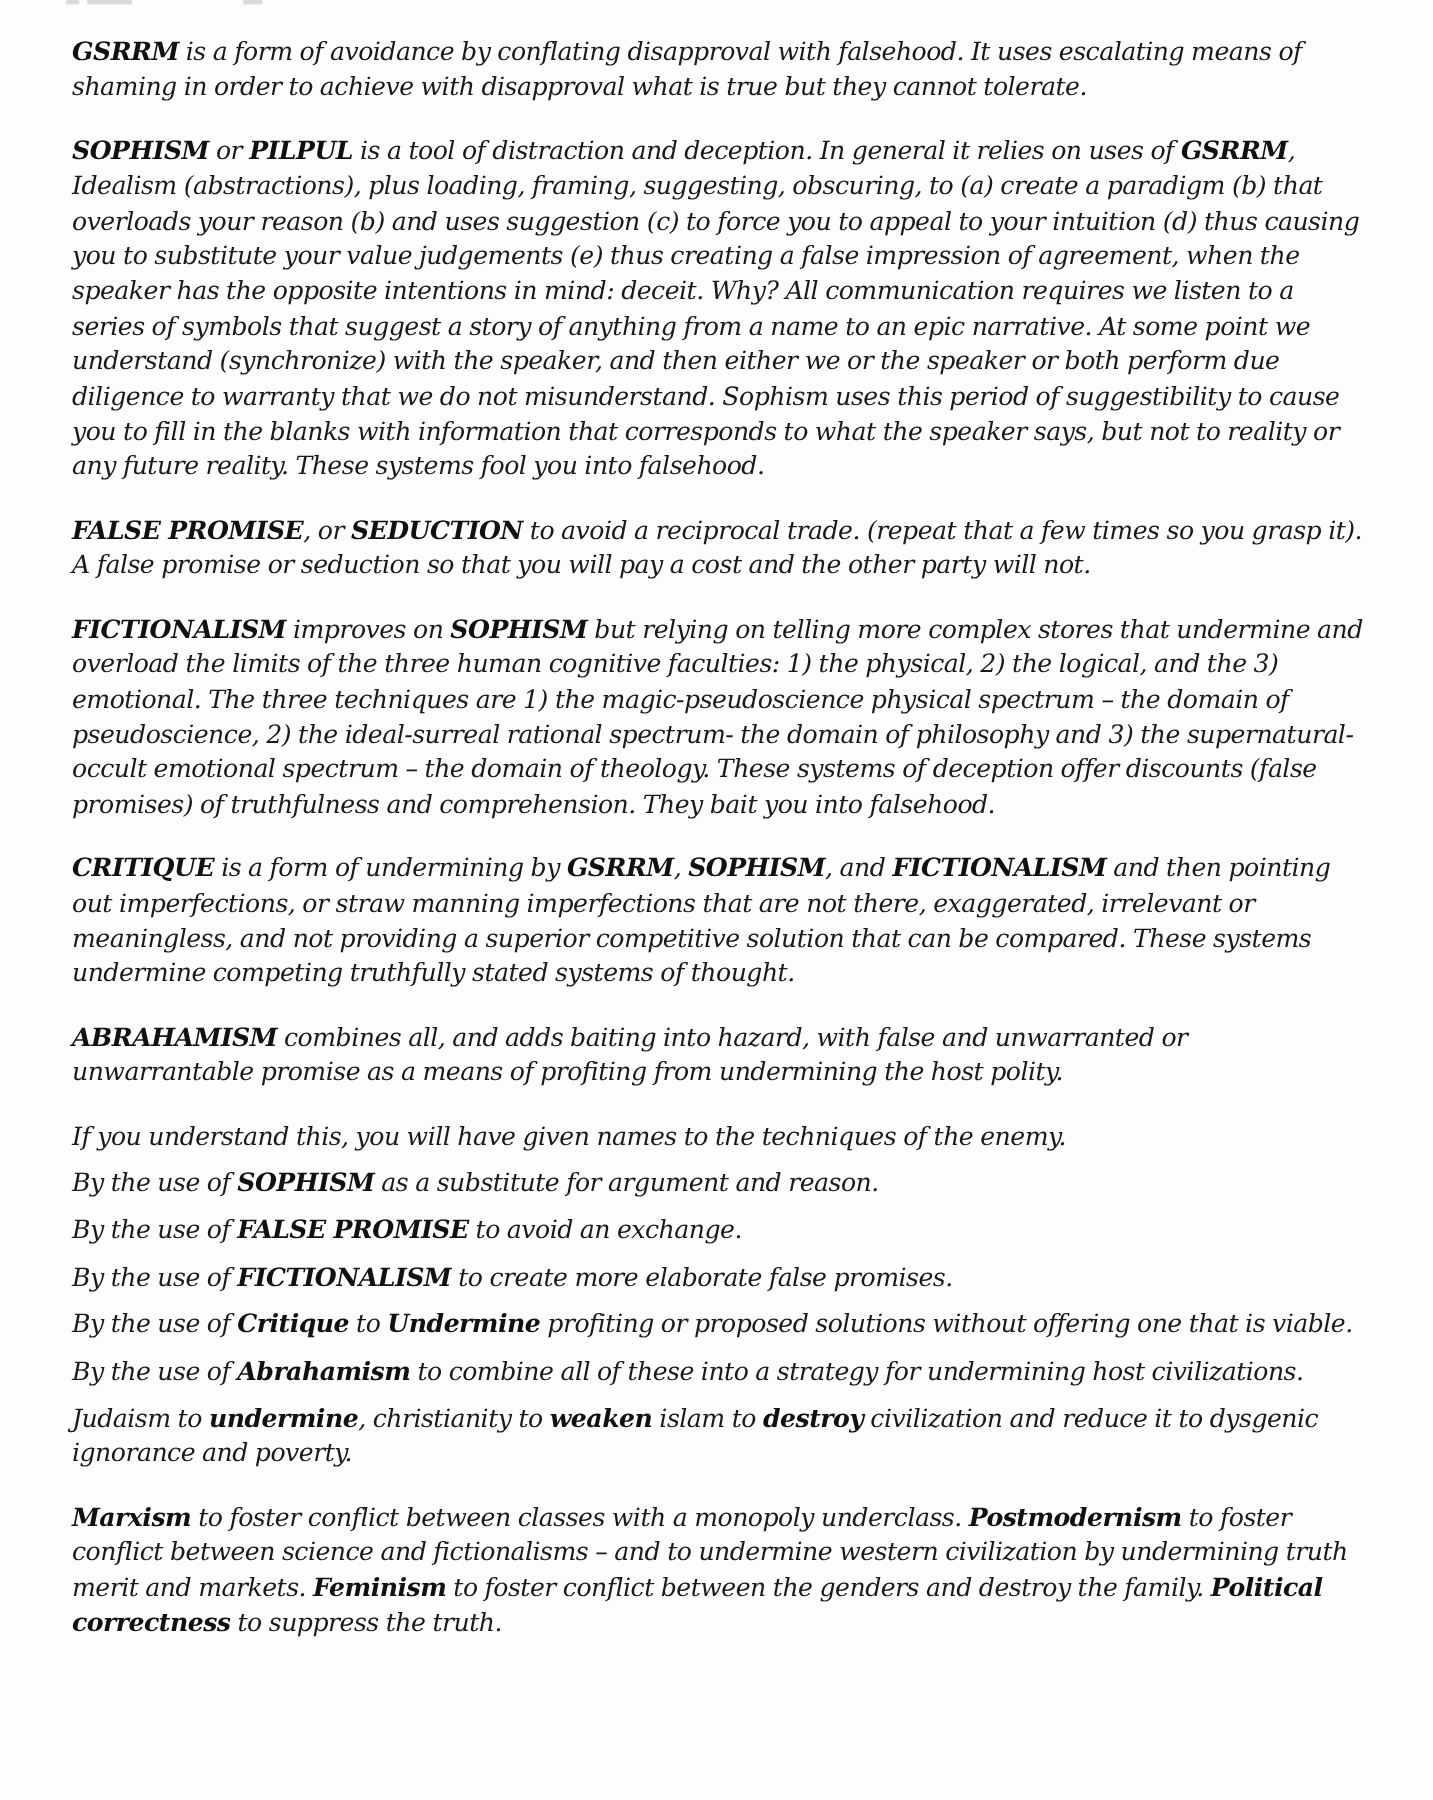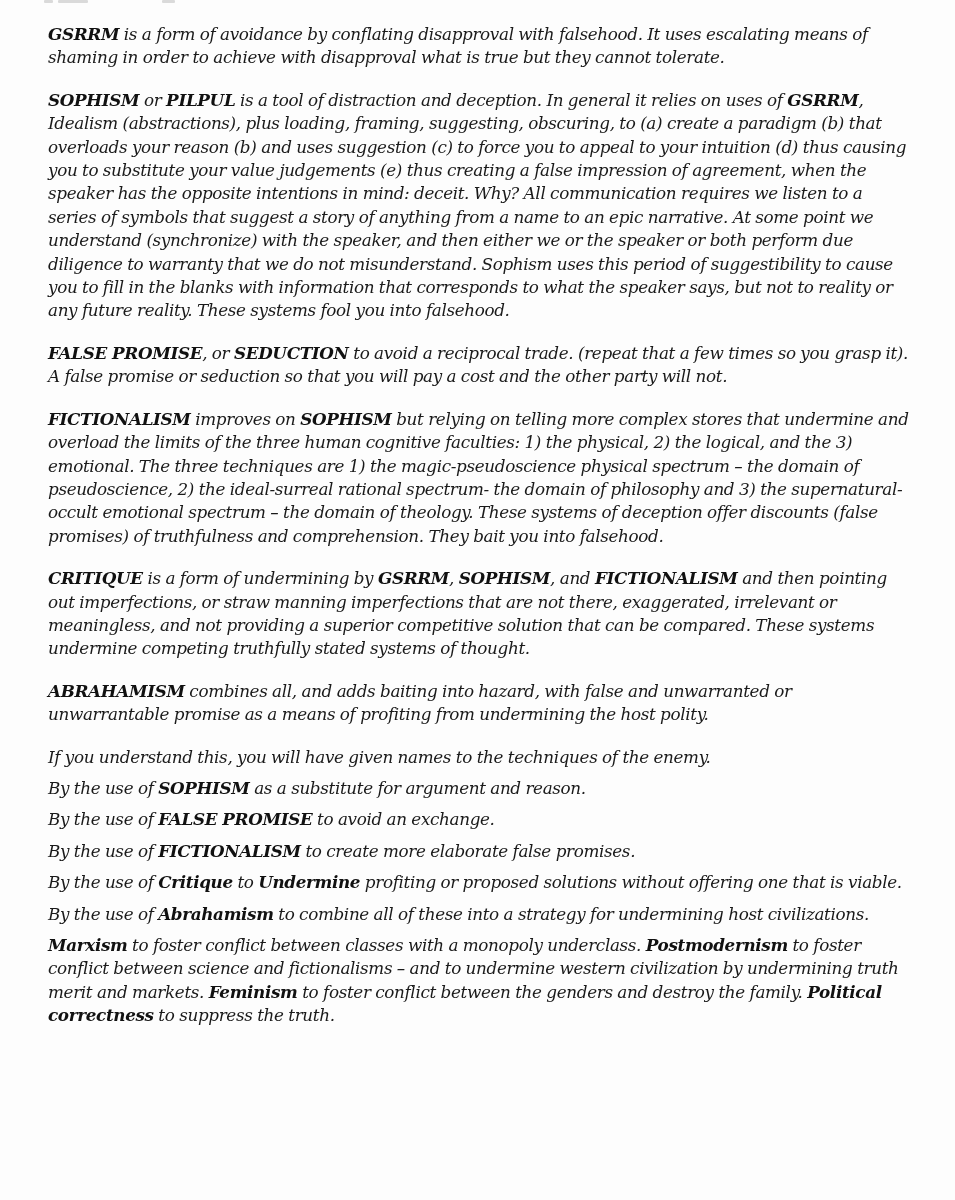--- a/index.html
+++ b/index.html
@@ -49,15 +49,16 @@
       <p class="para gap"><span class="run bold">FALSE PROMISE</span><span class="run">, or </span><span class="run bold">SEDUCTION</span><span class="run"> to avoid a reciprocal trade. (repeat that a few times so you grasp it). A false promise or seduction so that you will pay a cost and the other party will not.</span></p>
       <p class="para gap"><span class="run bold">FICTIONALISM</span><span class="run"> improves on </span><span class="run bold">SOPHISM</span><span class="run"> but relying on telling more complex stores that undermine and overload the limits of the three human cognitive faculties: 1) the physical, 2) the logical, and the 3) emotional. The three techniques are 1) the magic-pseudoscience physical spectrum – the domain of pseudoscience, 2) the ideal-surreal rational spectrum- the domain of philosophy and 3) the supernatural-occult emotional spectrum – the domain of theology. These systems of deception offer discounts (false promises) of truthfulness and comprehension. They bait you into falsehood.</span></p>
       <p class="para gap"><span class="run bold">CRITIQUE</span><span class="run"> is a form of undermining by </span><span class="run bold">GSRRM</span><span class="run">, </span><span class="run bold">SOPHISM</span><span class="run">, and </span><span class="run bold">FICTIONALISM</span><span class="run"> and then pointing out imperfections, or straw manning imperfections that are not there, exaggerated, irrelevant or meaningless, and not providing a superior competitive solution that can be compared. These systems undermine competing truthfully stated systems of thought.</span></p>
       <p class="para gap"><span class="run bold">ABRAHAMISM</span><span class="run"> combines all, and adds baiting into hazard, with false and unwarranted or unwarrantable promise as a means of profiting from undermining the host polity.</span></p>
       <p class="para"><span class="run">If you understand this, you will have given names to the techniques of the enemy.</span></p>
       <p class="para"><span class="run">By the use of </span><span class="run bold">SOPHISM</span><span class="run"> as a substitute for argument and reason.</span></p>
       <p class="para"><span class="run">By the use of </span><span class="run bold">FALSE PROMISE</span><span class="run"> to avoid an exchange.</span></p>
       <p class="para"><span class="run">By the use of </span><span class="run bold">FICTIONALISM</span><span class="run"> to create more elaborate false promises.</span></p>
       <p class="para"><span class="run">By the use of </span><span class="run bold">Critique</span><span class="run"> to </span><span class="run bold">Undermine</span><span class="run"> profiting or proposed solutions without offering one that is viable.</span></p>
       <p class="para"><span class="run">By the use of </span><span class="run bold">Abrahamism</span><span class="run"> to combine all of these into a strategy for undermining host civilizations.</span></p>
+      <p class="para gap"><span class="run">Judaism to </span><span class="run bold">undermine</span><span class="run">, christianity to </span><span class="run bold">weaken</span><span class="run"> islam to </span><span class="run bold">destroy</span><span class="run"> civilization and reduce it to dysgenic ignorance and poverty.</span></p>
       <p class="para"><span class="run bold">Marxism</span><span class="run"> to foster conflict between classes with a monopoly underclass. </span><span class="run bold">Postmodernism</span><span class="run"> to foster conflict between science and fictionalisms – and to undermine western civilization by undermining truth merit and markets. </span><span class="run bold">Feminism</span><span class="run"> to foster conflict between the genders and destroy the family. </span><span class="run bold">Political correctness</span><span class="run"> to suppress the truth.</span></p>
     </div>
 </div>
 
 </body></html>

